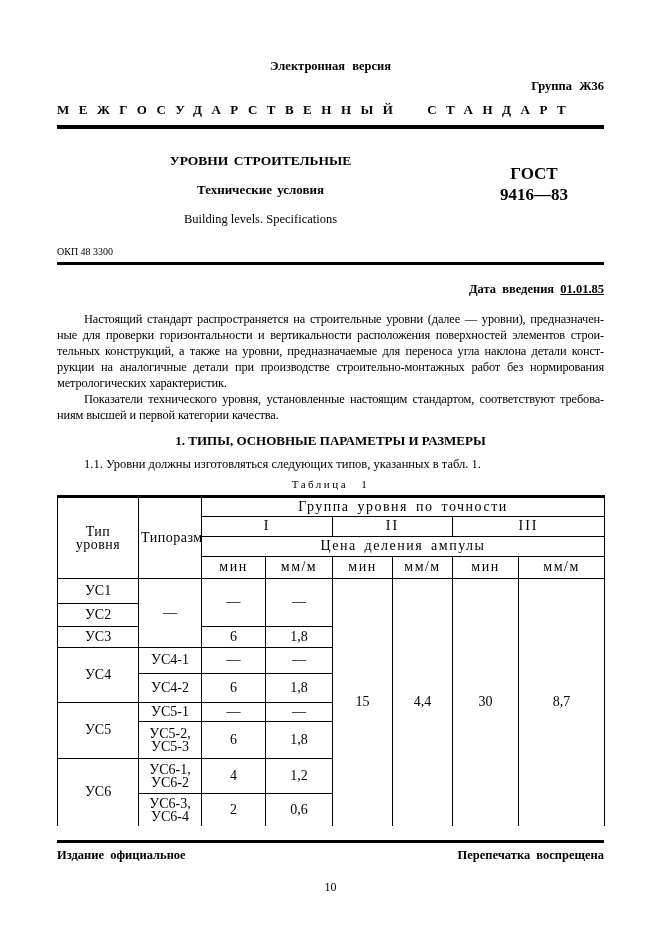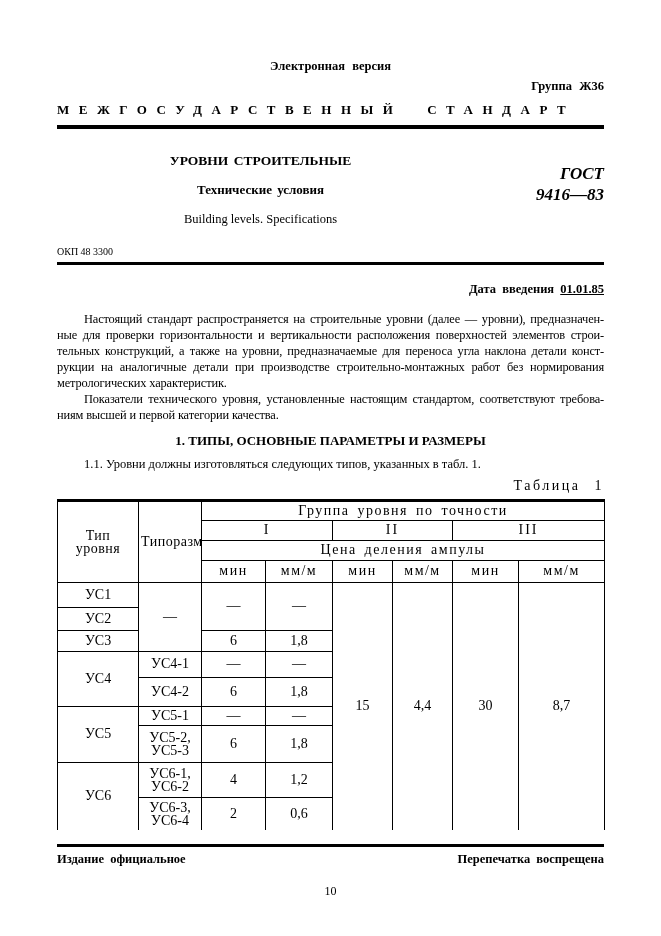--- a/index.html
+++ b/index.html
@@ -19,36 +19,36 @@
     letter-spacing: 9.5px; word-spacing: 12px; white-space: nowrap;
   }
   .rule-thick { margin-top: 7px; height: 4px; background: #000; }
   .rule-med { height: 2.5px; background: #000; }
 
   .title-block { margin-top: 24px; display: flex; }
   .title-left { flex: 1; text-align: center; }
   .doc-title { font-weight: bold; font-size: 13.5px; word-spacing: 2px; }
   .doc-subtitle { margin-top: 13px; font-weight: bold; font-size: 13px; word-spacing: 2px; }
   .doc-subtitle-en { margin-top: 14px; font-size: 12.5px; }
-  .gost-block { width: 140px; padding-top: 10px; text-align: right; font-weight: bold; font-size: 17px; line-height: 21px; font-style: italic; }
+  .gost-block { width: 140px; padding-top: 10px; text-align: center; font-weight: bold; font-size: 17px; line-height: 21px; }
 
   .okp { margin-top: 19px; font-size: 10px; }
   .rule-okp { margin-top: 5px; }
   .date-line { margin-top: 17px; text-align: right; font-weight: bold; font-size: 12.5px; word-spacing: 3px; }
   .date-line .u { text-decoration: underline; }
 
   .para { margin-top: 14px; font-size: 12.4px; line-height: 16px; letter-spacing: -0.15px; }
   .para + .para { margin-top: 0; }
   .para .tl { text-align: justify; text-align-last: justify; }
   .para .tl:first-child { text-indent: 27px; }
   .para .tl:last-child { text-align-last: left; }
 
   .sec-heading { margin-top: 10px; text-align: center; font-weight: bold; font-size: 13px; }
   .clause { margin-top: 8px; font-size: 12.5px; padding-left: 27px; }
-  .table-label { margin-top: 6px; text-align: right; font-size: 14px; letter-spacing: 2.5px; word-spacing: 8px; }
+  .table-label { margin-top: 6px; text-align: center; font-size: 11px; letter-spacing: 2.5px; word-spacing: 8px; }
 
   table.t1 { margin-top: 5px; width: 547px; table-layout: fixed; border-collapse: collapse; border-top: 3px solid #000; }
   table.t1 td { border: 1px solid #000; text-align: center; vertical-align: middle; font-size: 14px; padding: 1px 2px; overflow: hidden; }
   td.gh { font-size: 10px; letter-spacing: 1.5px; word-spacing: 3px; }
   td.gn { font-size: 10.5px; letter-spacing: 2px; }
   td.un { font-size: 9.5px; letter-spacing: 1.5px; }
   td.hc { font-size: 11px; letter-spacing: 0.5px; }
   .pre { white-space: pre-line; line-height: 13px; }
   td.nb { border-bottom: none !important; }
 

